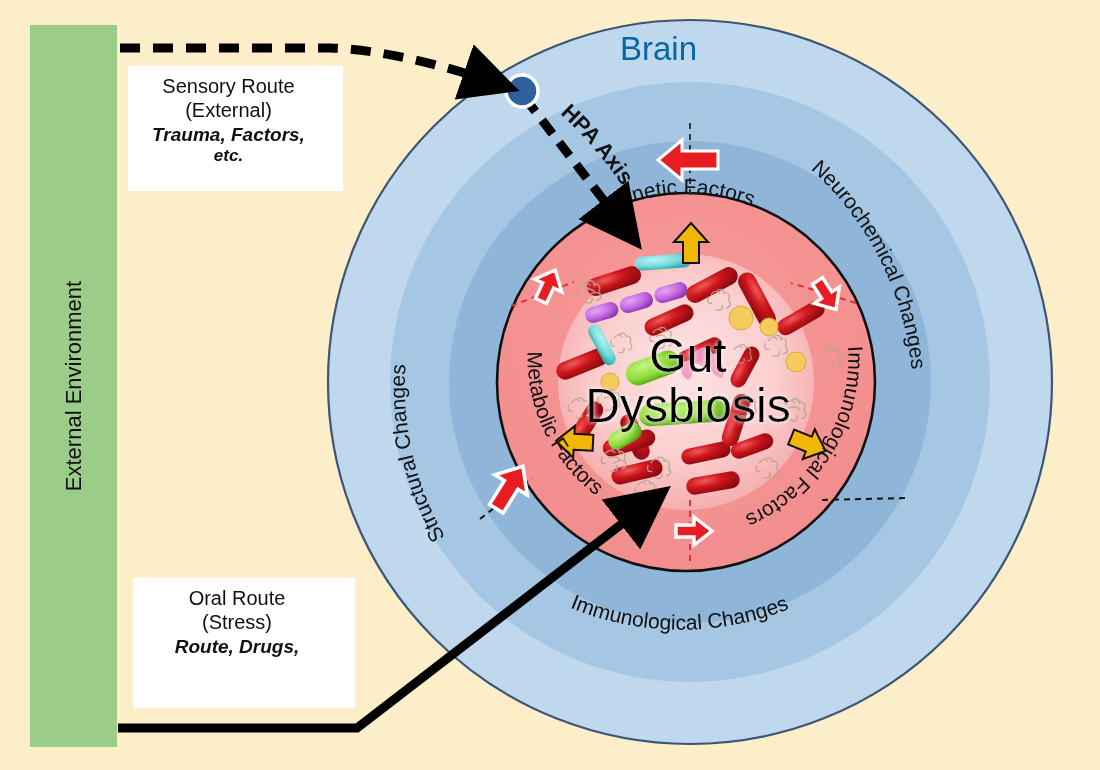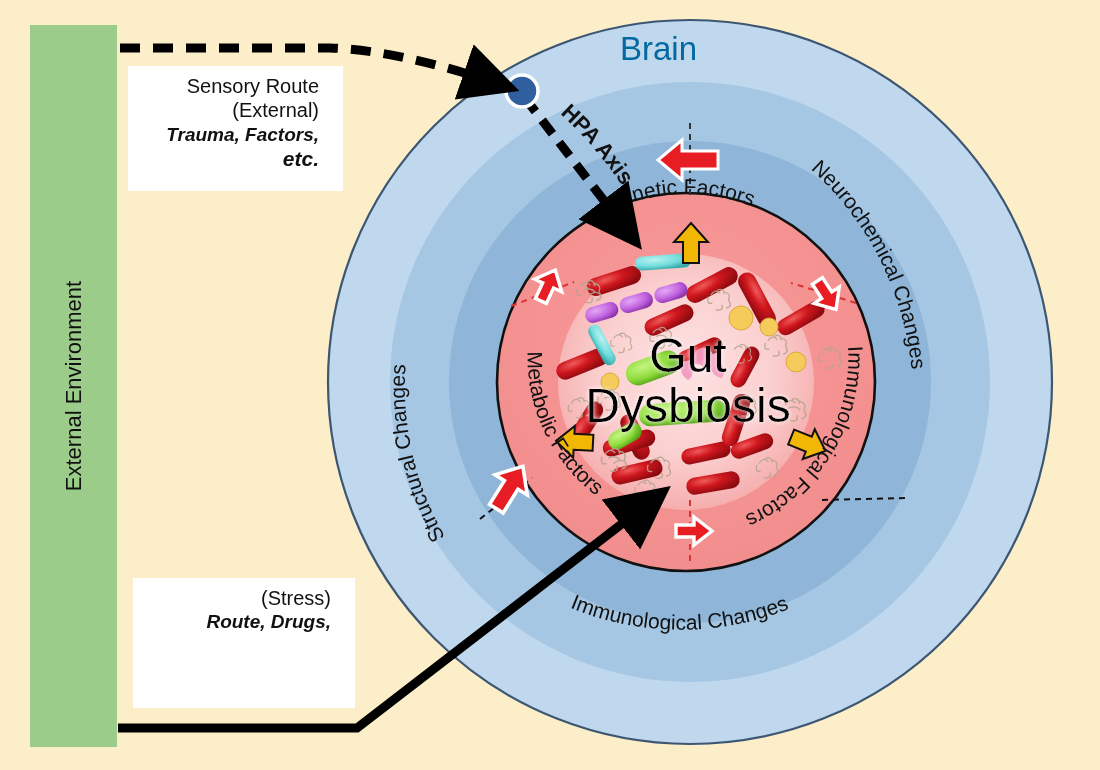--- a/index.html
+++ b/index.html
@@ -19,29 +19,29 @@
   }
   .envbar .vtext{
     position:absolute;left:50%;top:50%;
     transform:translate(-50%,-50%) rotate(-90deg);
     white-space:nowrap;font-size:22px;color:#111;
     font-family:"Liberation Sans", sans-serif;
   }
 
   .callout{
     position:absolute;background:#ffffff;
-    text-align:right;color:#111;
+    text-align:center;color:#111;
     padding:8px 24px 10px 10px;
     box-sizing:border-box;
     line-height:1.22;
   }
   .callout .l1{font-size:20px;display:block;}
   .callout .l2{font-size:20px;display:block;}
   .callout .l3{font-size:19px;display:block;font-style:italic;font-weight:bold;}
-  .callout .l4{font-size:21px;display:block;font-style:italic;font-weight:bold;}
+  .callout .l4{font-size:17px;display:block;font-style:italic;font-weight:bold;}
 
   #sensory-callout{left:128px;top:66px;width:215px;height:125px;}
   #oral-callout{left:133px;top:578px;width:222px;height:130px;}
 
   .plainlabel{position:absolute;color:#0369a1;white-space:nowrap;}
   #brain-label{left:620px;top:30px;font-size:33px;}
   #hyper-label{left:614px;top:92px;font-size:23px;}
 </style>
 </head>
 <body>
@@ -331,19 +331,20 @@
   </div>
 
   <div class="callout" id="sensory-callout">
     <span class="l1">Sensory Route</span>
     <span class="l2">(External)</span>
     <span class="l3">Trauma, Factors,</span>
     <span class="l4">etc.</span>
   </div>
 
   <div class="callout" id="oral-callout">
+    <span class="l1">Oral Route</span>
     <span class="l2">(Stress)</span>
     <span class="l3">Route, Drugs,</span>
   </div>
 
   <div class="plainlabel" id="brain-label">Brain</div>
 
 </div>
 
 </body></html>

